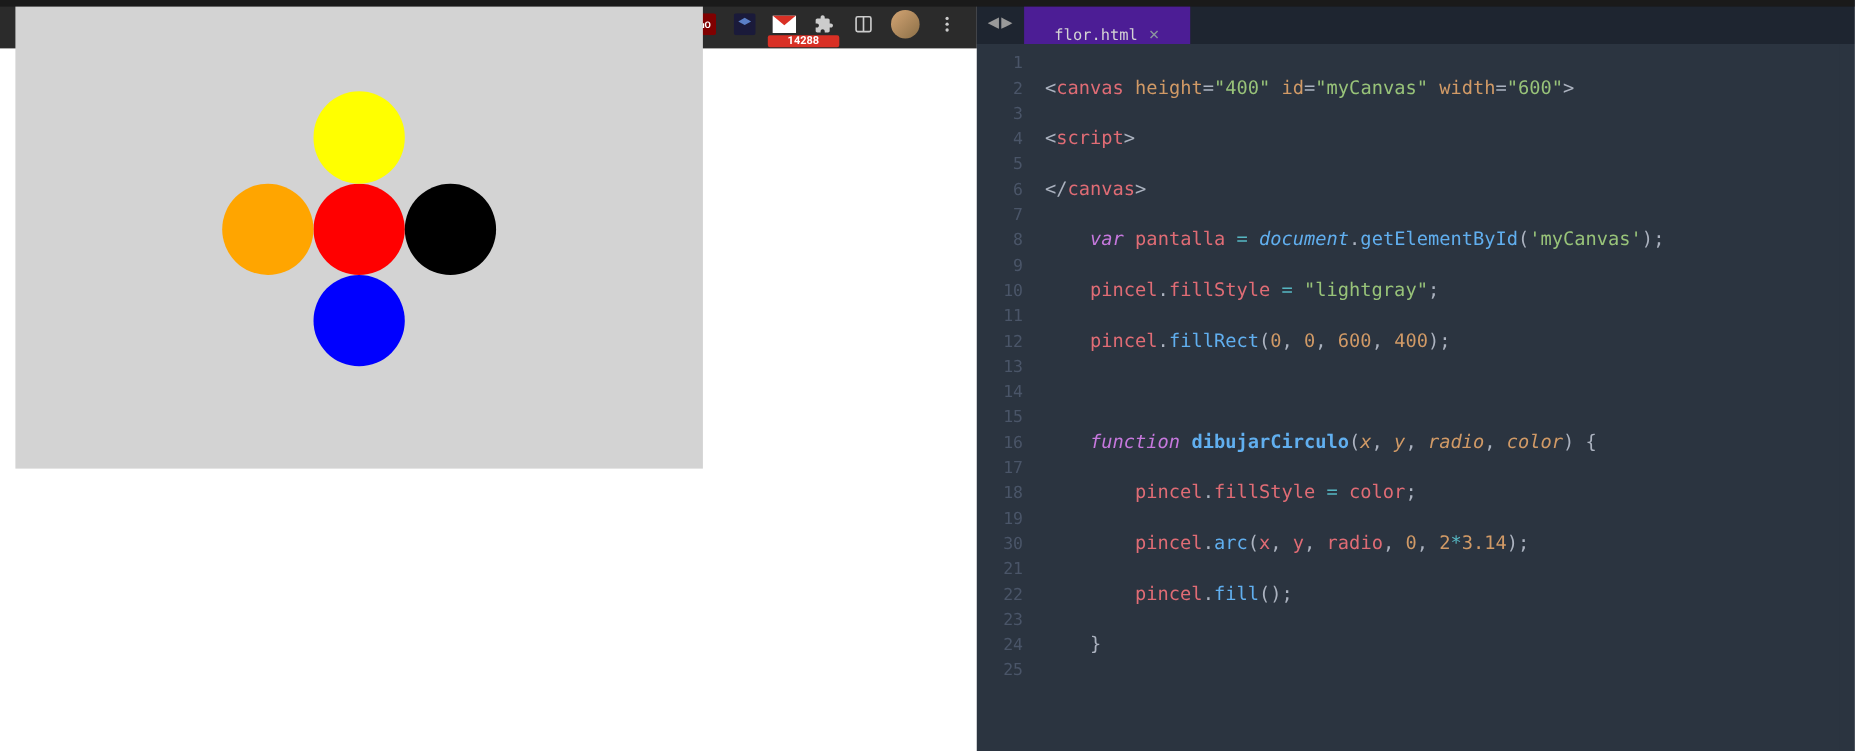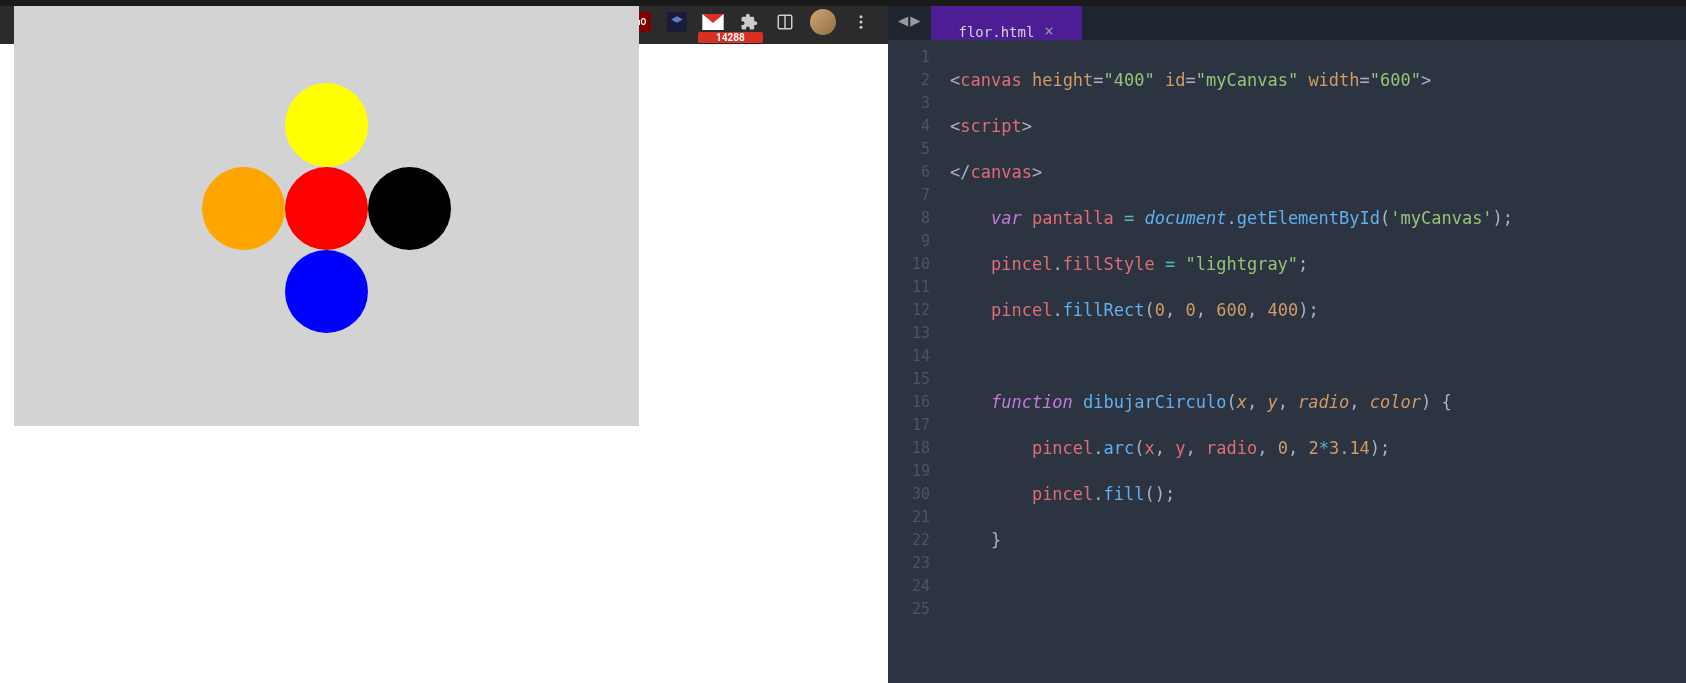--- a/index.html
+++ b/index.html
@@ -201,21 +201,21 @@
     }
     .tk-tag { color: #e06c75; }
     .tk-attr { color: #d19a66; }
     .tk-str { color: #98c379; }
     .tk-punct { color: #abb2bf; }
     .tk-keyword { color: #c678dd; font-style: italic; text-align: right; }
     .tk-var { color: #e06c75; }
     .tk-obj { color: #61afef; font-style: italic;}
     .tk-method { color: #61afef; }
     .tk-num { color: #d19a66; }
-    .tk-func { color: #61afef; }
+    .tk-func { color: #61afef; font-weight: bold; }
     .tk-param { color: #d19a66; font-style: italic;}
     .tk-op { color: #56b6c2; }
     .scroll-ind {
       position: absolute;
       right: 0;
       top: 40px;
       bottom: 0;
       width: 14px;
       background: #2b3440;
     }
@@ -378,20 +378,21 @@
         </div>
       <div class="code-content">
 <div class="code-line"><span class="tk-punct">&lt;</span><span class="tk-tag">canvas</span><span> </span><span class="tk-attr">height</span><span class="tk-punct">=</span><span class="tk-str">"400"</span><span> </span><span class="tk-attr">id</span><span class="tk-punct">=</span><span class="tk-str">"myCanvas"</span><span> </span><span class="tk-attr">width</span><span class="tk-punct">=</span><span class="tk-str">"600"</span><span class="tk-punct">&gt;</span></div>
 <div class="code-line"><span class="tk-punct">&lt;</span><span class="tk-tag">script</span><span class="tk-punct">&gt;</span></div>
 <div class="code-line"><span class="tk-punct">&lt;/</span><span class="tk-tag">canvas</span><span class="tk-punct">&gt;</span></div>
 <div class="code-line"><span>    </span><span class="tk-keyword">var</span><span> </span><span class="tk-var">pantalla</span><span> </span><span class="tk-op">=</span><span> </span><span class="tk-obj">document</span><span class="tk-punct">.</span><span class="tk-method">getElementById</span><span class="tk-punct">(</span><span class="tk-str">'myCanvas'</span><span class="tk-punct">);</span></div>
 <div class="code-line"><span>    </span><span class="tk-var">pincel</span><span class="tk-punct">.</span><span class="tk-var">fillStyle</span><span> </span><span class="tk-op">=</span><span> </span><span class="tk-str">"lightgray"</span><span class="tk-punct">;</span></div>
 <div class="code-line"><span>    </span><span class="tk-var">pincel</span><span class="tk-punct">.</span><span class="tk-method">fillRect</span><span class="tk-punct">(</span><span class="tk-num">0</span><span class="tk-punct">, </span><span class="tk-num">0</span><span class="tk-punct">, </span><span class="tk-num">600</span><span class="tk-punct">, </span><span class="tk-num">400</span><span class="tk-punct">);</span></div>
 <div class="code-line"><span></span></div>
 <div class="code-line"><span>    </span><span class="tk-keyword">function</span><span> </span><span class="tk-func">dibujarCirculo</span><span class="tk-punct">(</span><span class="tk-param">x</span><span class="tk-punct">, </span><span class="tk-param">y</span><span class="tk-punct">, </span><span class="tk-param">radio</span><span class="tk-punct">, </span><span class="tk-param">color</span><span class="tk-punct">) {</span></div>
+<div class="code-line"><span>        </span><span class="tk-var">pincel</span><span class="tk-punct">.</span><span class="tk-var">fillStyle</span><span> </span><span class="tk-op">=</span><span> </span><span class="tk-var">color</span><span class="tk-punct">;</span></div>
 <div class="code-line"><span>        </span><span class="tk-var">pincel</span><span class="tk-punct">.</span><span class="tk-method">arc</span><span class="tk-punct">(</span><span class="tk-var">x</span><span class="tk-punct">, </span><span class="tk-var">y</span><span class="tk-punct">, </span><span class="tk-var">radio</span><span class="tk-punct">, </span><span class="tk-num">0</span><span class="tk-punct">, </span><span class="tk-num">2</span><span class="tk-op">*</span><span class="tk-num">3.14</span><span class="tk-punct">);</span></div>
 <div class="code-line"><span>        </span><span class="tk-var">pincel</span><span class="tk-punct">.</span><span class="tk-method">fill</span><span class="tk-punct">();</span></div>
 <div class="code-line"><span class="tk-punct">    }</span></div>
 
 
 
 
 
 
 

